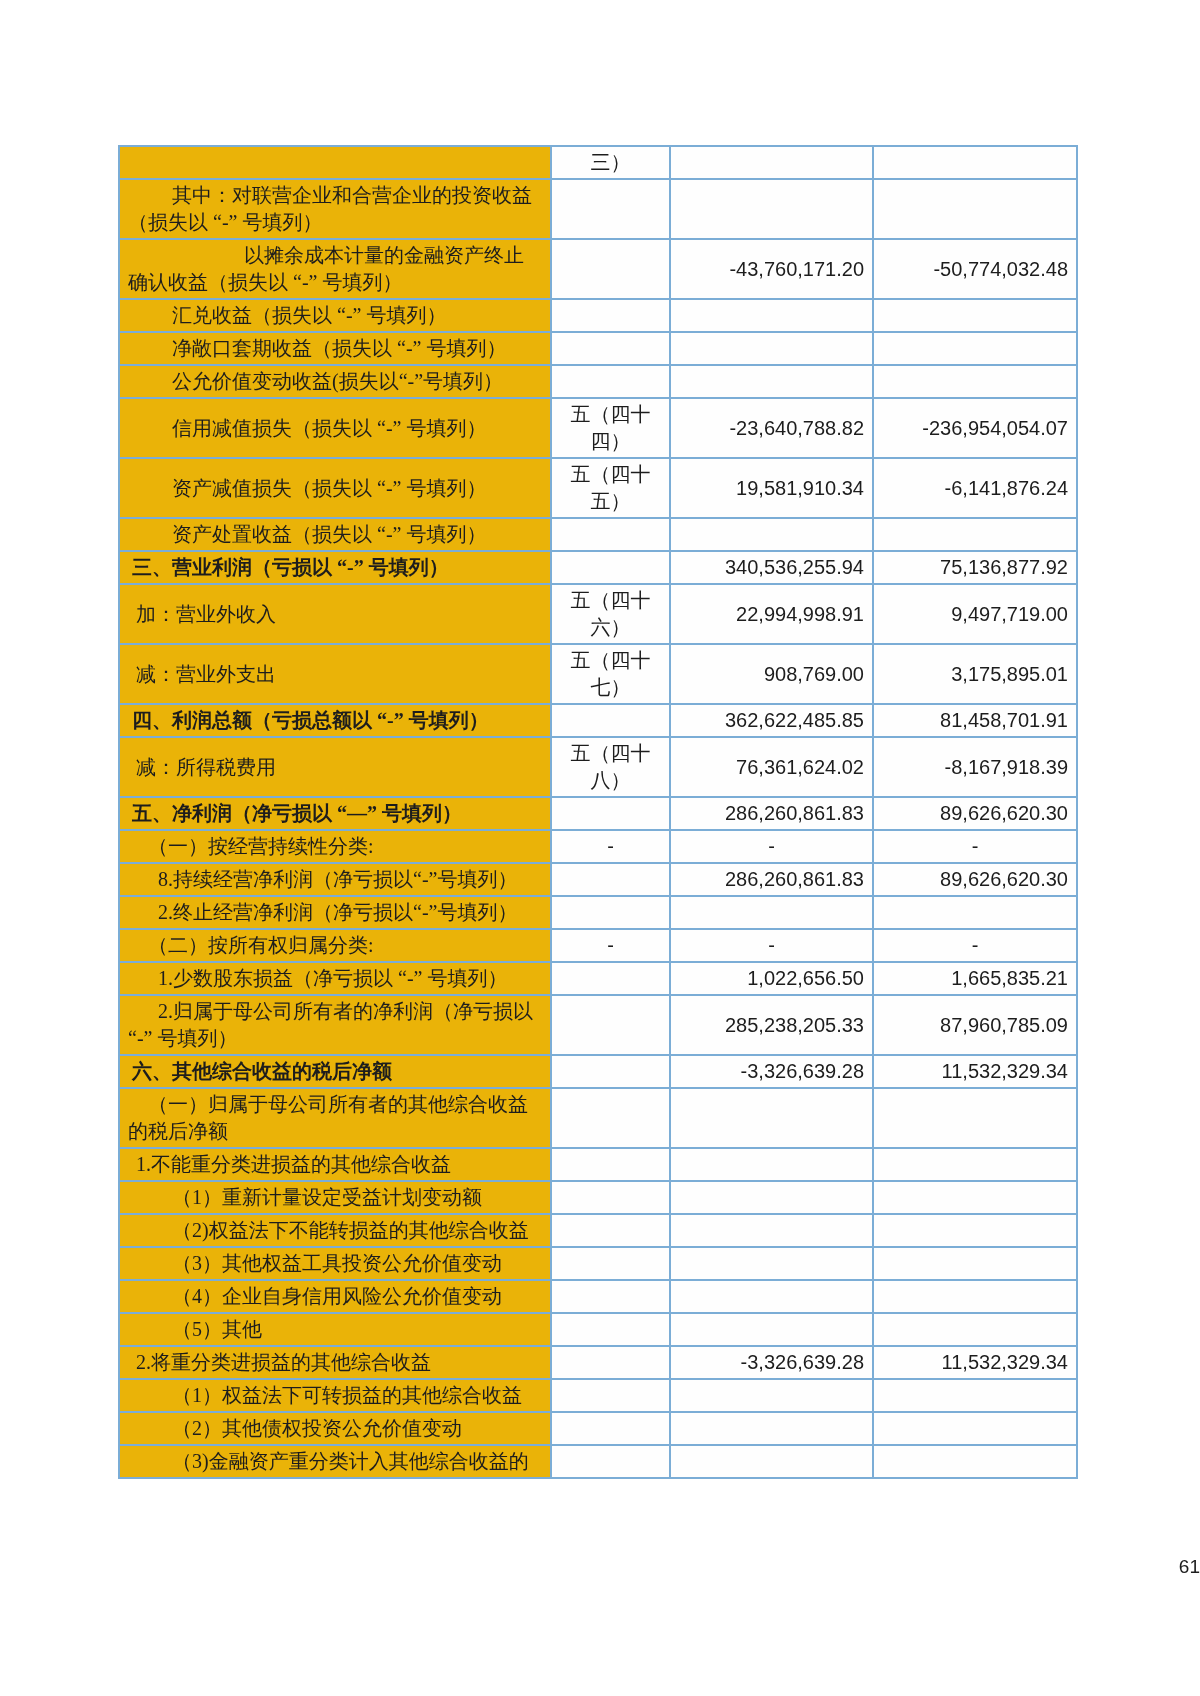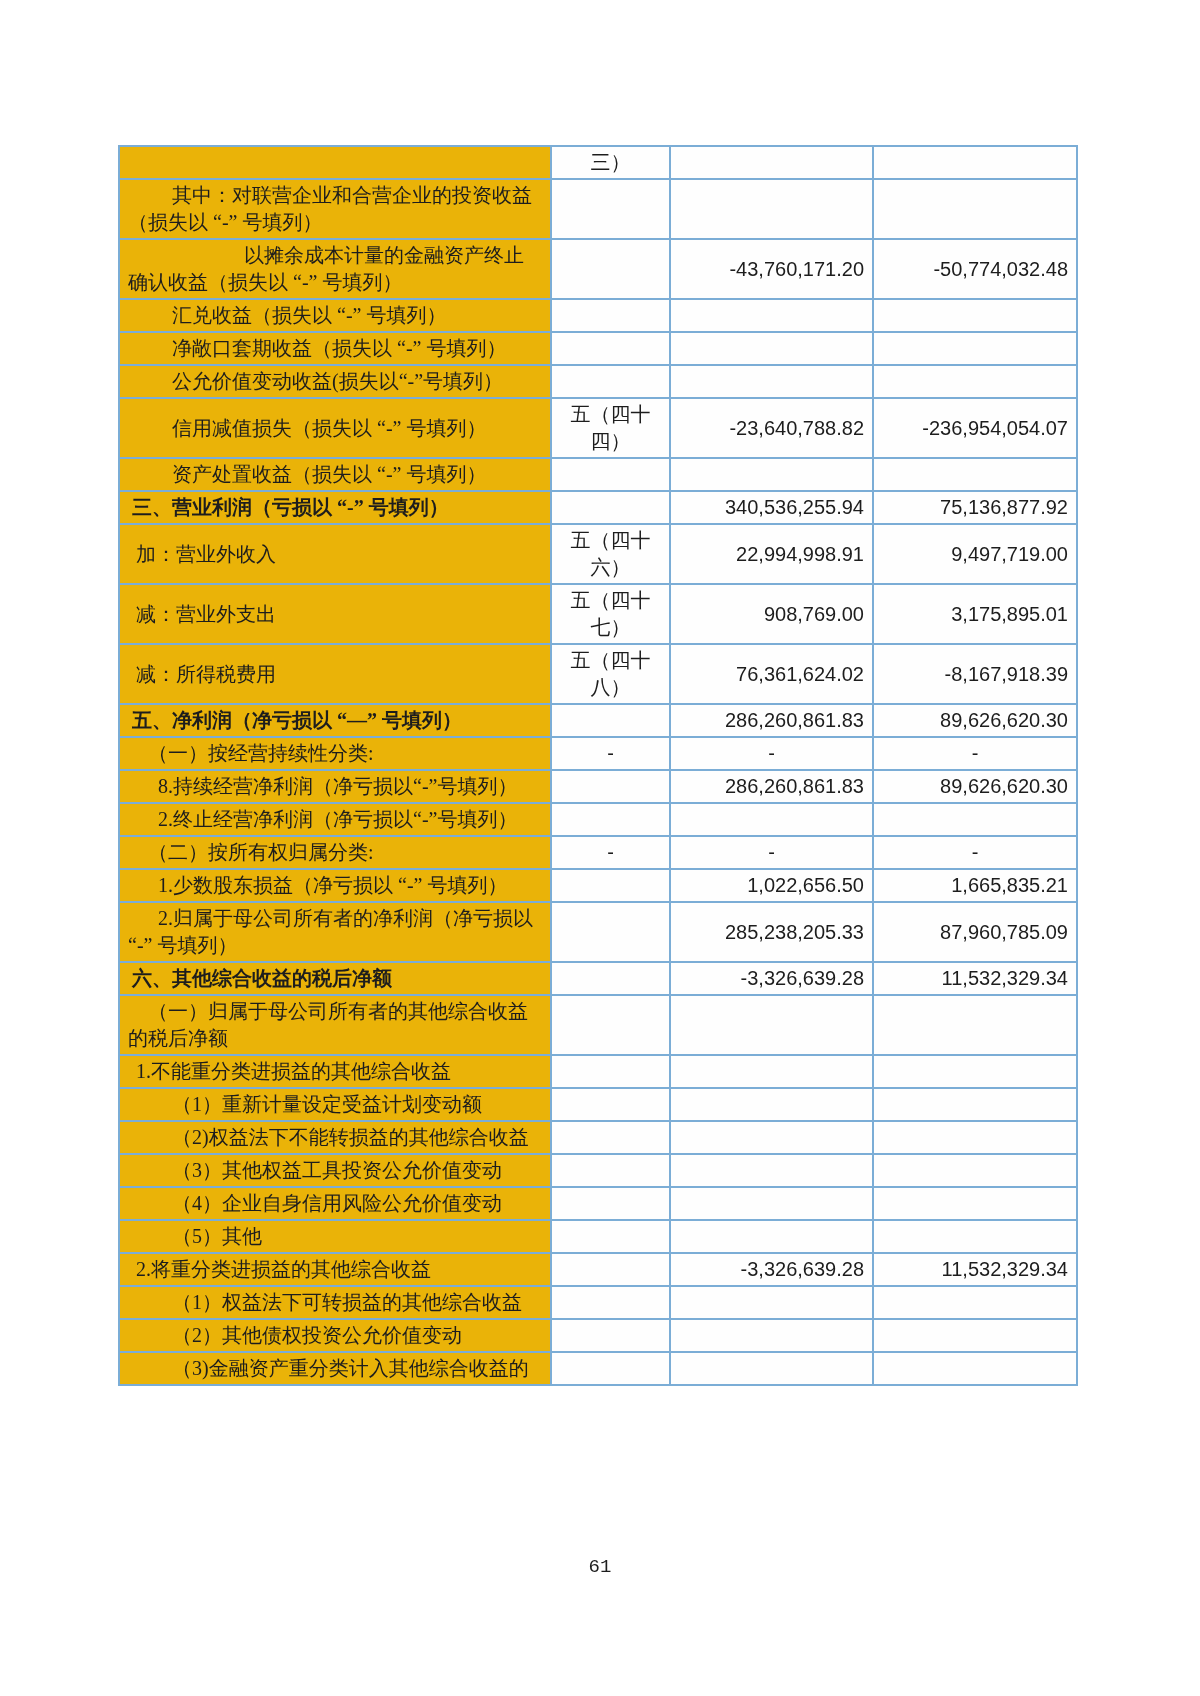--- a/index.html
+++ b/index.html
@@ -64,22 +64,22 @@
   .l1 { text-indent: 8px; }
   .l2 { text-indent: 20px; }
   .l3 { text-indent: 30px; }
   .l4 { text-indent: 44px; }
   .h116 { text-indent: 116px; }
   .page-number {
     position: absolute;
     left: 0;
     right: 0;
     top: 1556px;
-    text-align: center;
-    font-family: Liberation Mono, monospace;
+    text-align: right;
+    font-family: Liberation Sans, sans-serif;
     font-size: 19px;
     color: #1d1d1d;
   }
 </style>
 </head>
 <body>
 
 <div class="page">
   <table class="fin">
     <colgroup>
@@ -125,20 +125,26 @@
           <td class="val"></td>
           <td class="val"></td>
         </tr>
         <tr>
           <td class="lbl l4">信用减值损失（损失以 “-” 号填列）</td>
           <td class="note">五（四十四）</td>
           <td class="val">-23,640,788.82</td>
           <td class="val">-236,954,054.07</td>
         </tr>
         <tr>
+          <td class="lbl l4">资产减值损失（损失以 “-” 号填列）</td>
+          <td class="note">五（四十五）</td>
+          <td class="val">19,581,910.34</td>
+          <td class="val">-6,141,876.24</td>
+        </tr>
+        <tr>
           <td class="lbl l4">资产处置收益（损失以 “-” 号填列）</td>
           <td class="note"></td>
           <td class="val"></td>
           <td class="val"></td>
         </tr>
         <tr class="bold">
           <td class="lbl">三、营业利润（亏损以 “-” 号填列）</td>
           <td class="note"></td>
           <td class="val">340,536,255.94</td>
           <td class="val">75,136,877.92</td>
@@ -147,20 +153,26 @@
           <td class="lbl l1">加：营业外收入</td>
           <td class="note">五（四十六）</td>
           <td class="val">22,994,998.91</td>
           <td class="val">9,497,719.00</td>
         </tr>
         <tr>
           <td class="lbl l1">减：营业外支出</td>
           <td class="note">五（四十七）</td>
           <td class="val">908,769.00</td>
           <td class="val">3,175,895.01</td>
+        </tr>
+        <tr class="bold">
+          <td class="lbl">四、利润总额（亏损总额以 “-” 号填列）</td>
+          <td class="note"></td>
+          <td class="val">362,622,485.85</td>
+          <td class="val">81,458,701.91</td>
         </tr>
         <tr>
           <td class="lbl l1">减：所得税费用</td>
           <td class="note">五（四十八）</td>
           <td class="val">76,361,624.02</td>
           <td class="val">-8,167,918.39</td>
         </tr>
         <tr class="bold">
           <td class="lbl">五、净利润（净亏损以 “—” 号填列）</td>
           <td class="note"></td>

